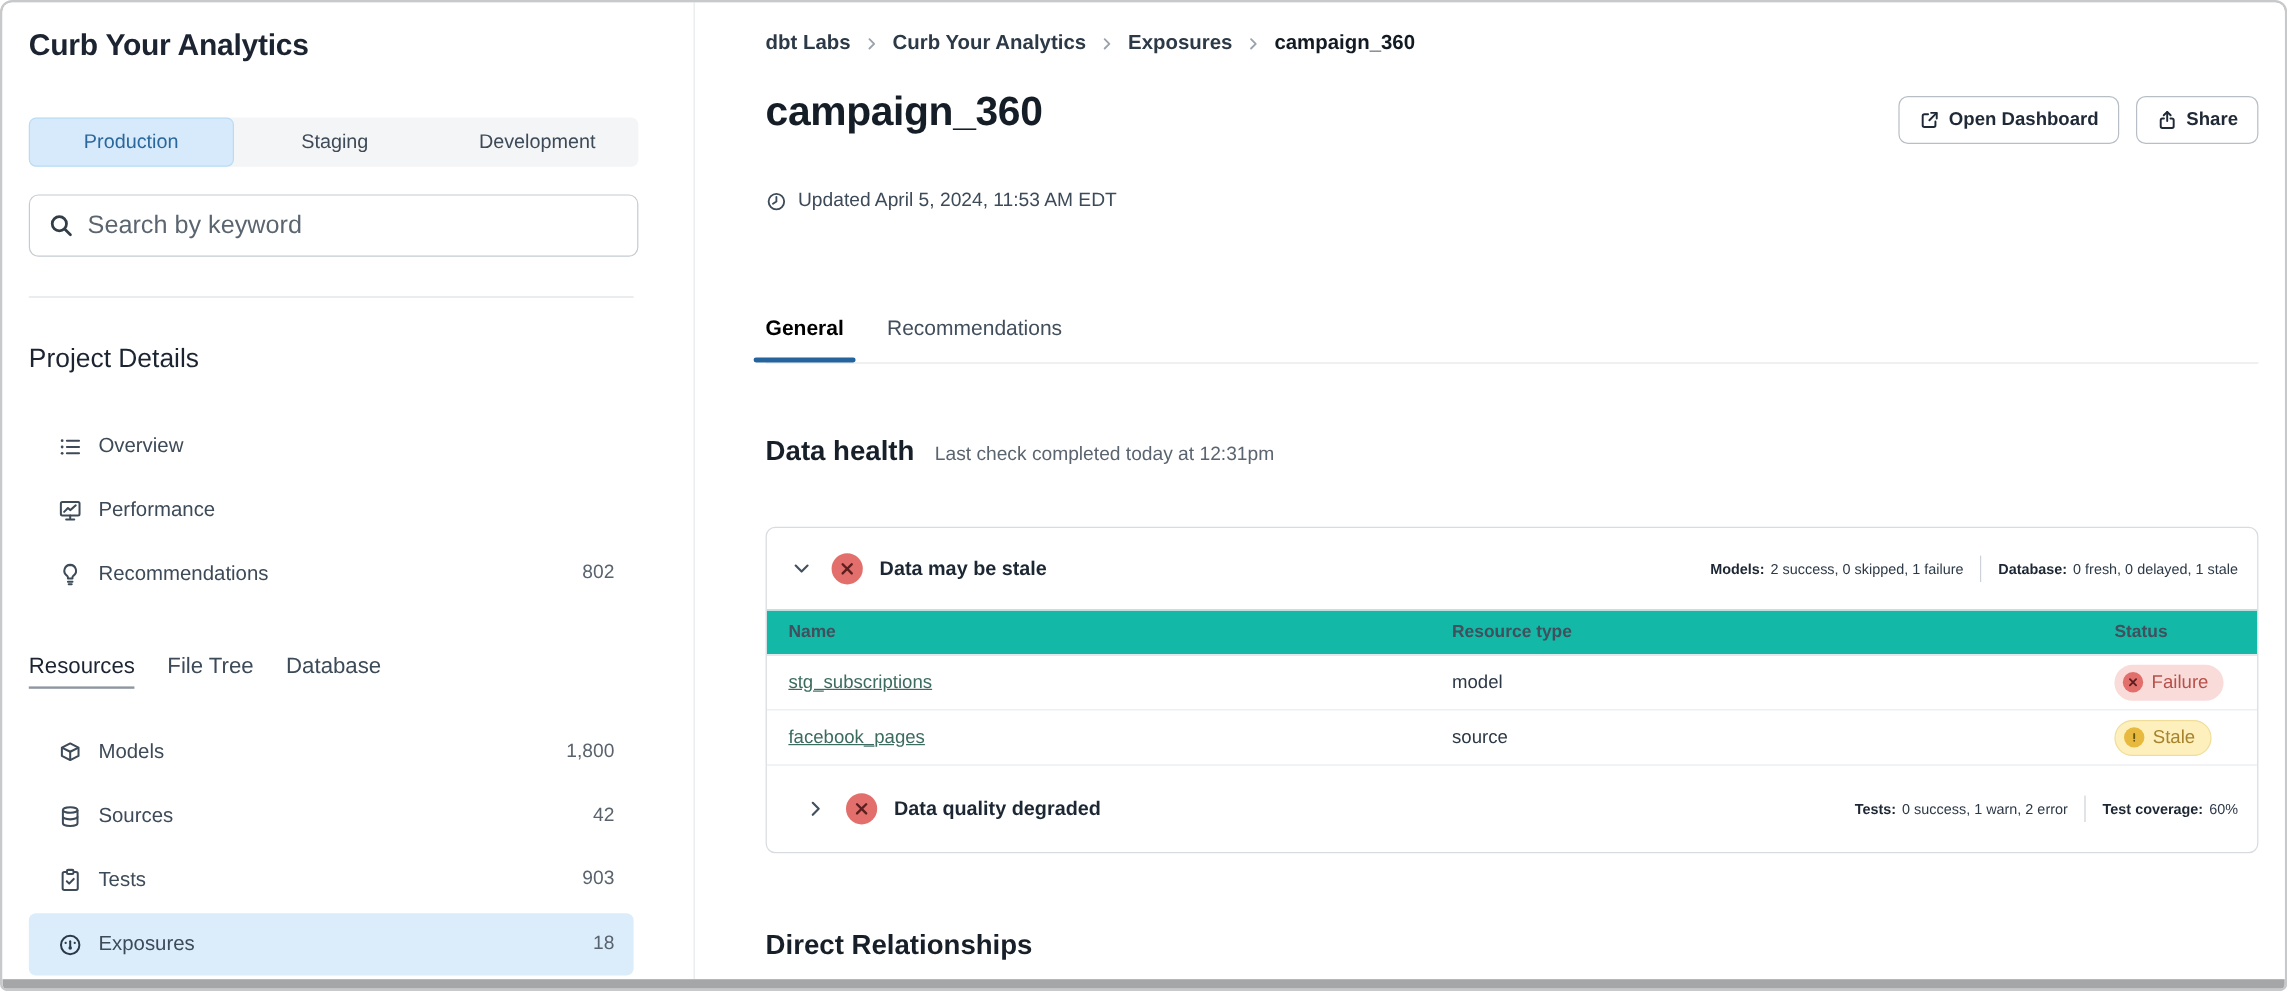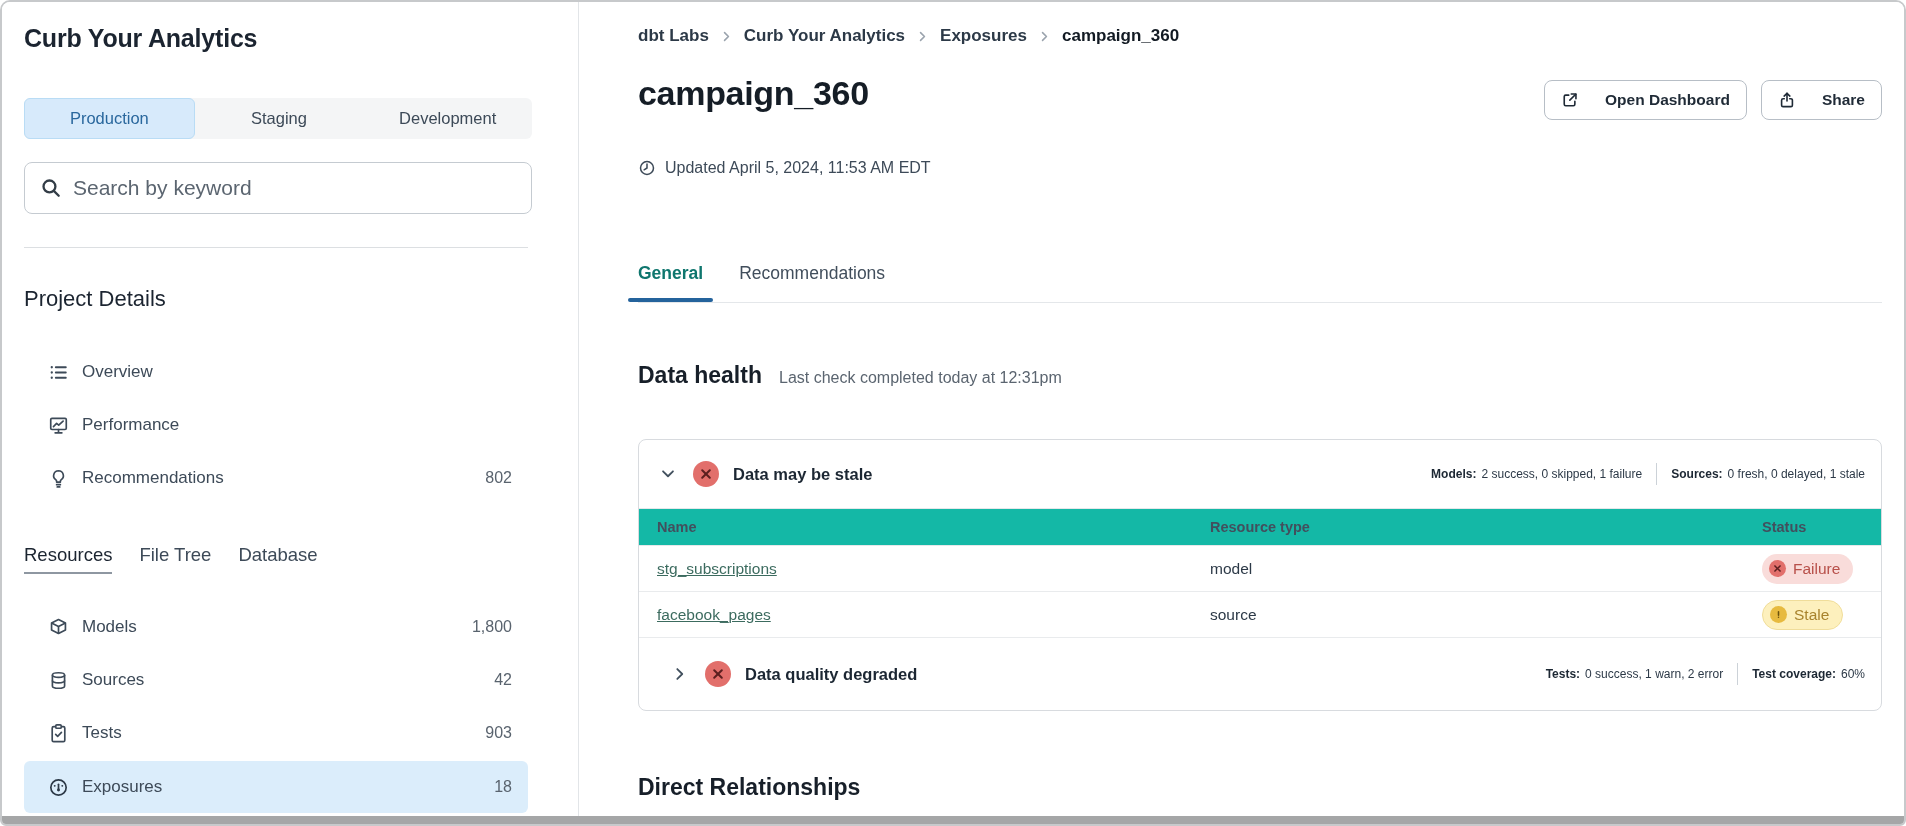--- a/index.html
+++ b/index.html
@@ -32,25 +32,25 @@
   .rtab.active{ color:#1b2430; }
   .rtab.active::after{ content:""; position:absolute; left:0; right:0; bottom:0; height:2px; background:#8e97a1; }
 
   
   .main{ position:absolute; left:577px; top:0; width:1325px; height:814px; background:#fff; }
   .breadcrumb{ position:absolute; left:59px; top:24px; display:flex; align-items:center; gap:11px; font-size:17px; font-weight:700; color:#2c3947; }
   .crumb{ cursor:pointer; }
   .crumb.current{ color:#121a23; cursor:default; }
   .page-title{ position:absolute; left:59px; top:72px; font-size:34px; font-weight:600; color:#151d26; letter-spacing:-0.3px; }
   .actions{ position:absolute; top:78px; right:22px; display:flex; gap:14px; }
-  .btn{ height:40px; padding:0 16px; border:1px solid #b7bec6; border-radius:8px; background:#fff; display:flex; align-items:center; gap:26px; font-size:15.5px; font-weight:700; color:#1f2a36; cursor:pointer; font-family:inherit; }
+  .btn{ height:40px; padding:0 16px; border:1px solid #b7bec6; border-radius:8px; background:#fff; display:flex; align-items:center; gap:7px; font-size:15.5px; font-weight:700; color:#1f2a36; cursor:pointer; font-family:inherit; }
   .updated{ position:absolute; left:59px; top:157px; display:flex; align-items:center; gap:9px; font-size:16px; color:#3d4a58; }
   .tabs{ position:absolute; left:59px; right:22px; top:256px; height:45px; display:flex; gap:36px; border-bottom:1px solid #e4e7ea; }
   .tab{ padding-top:5px; font-size:17.5px; color:#414e5c; cursor:pointer; position:relative; }
-  .tab.active{ color:#0f766e; font-weight:700; }
+  .tab.active{ color:#000000; font-weight:700; }
   .tab.active::after{ content:""; position:absolute; left:-10px; right:-10px; bottom:0; height:4px; background:#24639c; border-radius:2px; }
   .dh-row{ position:absolute; left:59px; top:360px; display:flex; align-items:baseline; gap:17px; }
   .h2{ font-size:23px; font-weight:600; color:#171f29; }
   .dh-sub{ font-size:16px; color:#5b6570; }
 
   .card{ position:absolute; left:59px; right:22px; top:437px; border:1px solid #d8dbdf; border-radius:8px; background:#fff; overflow:hidden; }
   .section-row{ display:flex; align-items:center; padding:0 16px 0 18px; }
   .section-row.stale{ height:68px; }
   .section-row.quality{ height:72px; padding-left:30px; }
   .chev-btn{ background:none; border:none; cursor:pointer; display:flex; align-items:center; padding:2px; }
@@ -286,21 +286,21 @@
         <span class="status-circle">
           <svg width="14" height="14" viewBox="0 0 14 14" fill="none" stroke="#5c1f1f" stroke-width="2" stroke-linecap="round">
               <line x1="3.2" y1="3.2" x2="10.8" y2="10.8"></line>
               <line x1="10.8" y1="3.2" x2="3.2" y2="10.8"></line>
             </svg>
         </span>
         <span class="section-title">Data may be stale</span>
         <span class="stats">
           <span class="stat"><b>Models:</b><span>2 success, 0 skipped, 1 failure</span></span>
           <span class="stat-sep"></span>
-          <span class="stat"><b>Sources:</b><span>0 fresh, 0 delayed, 1 stale</span></span>
+          <span class="stat"><b>Database:</b><span>0 fresh, 0 delayed, 1 stale</span></span>
         </span>
       </div>
 
       <div class="tbl-header">
         <span class="col-name">Name</span>
         <span class="col-type">Resource type</span>
         <span class="col-status">Status</span>
       </div>
 
       <div class="tbl-row">

